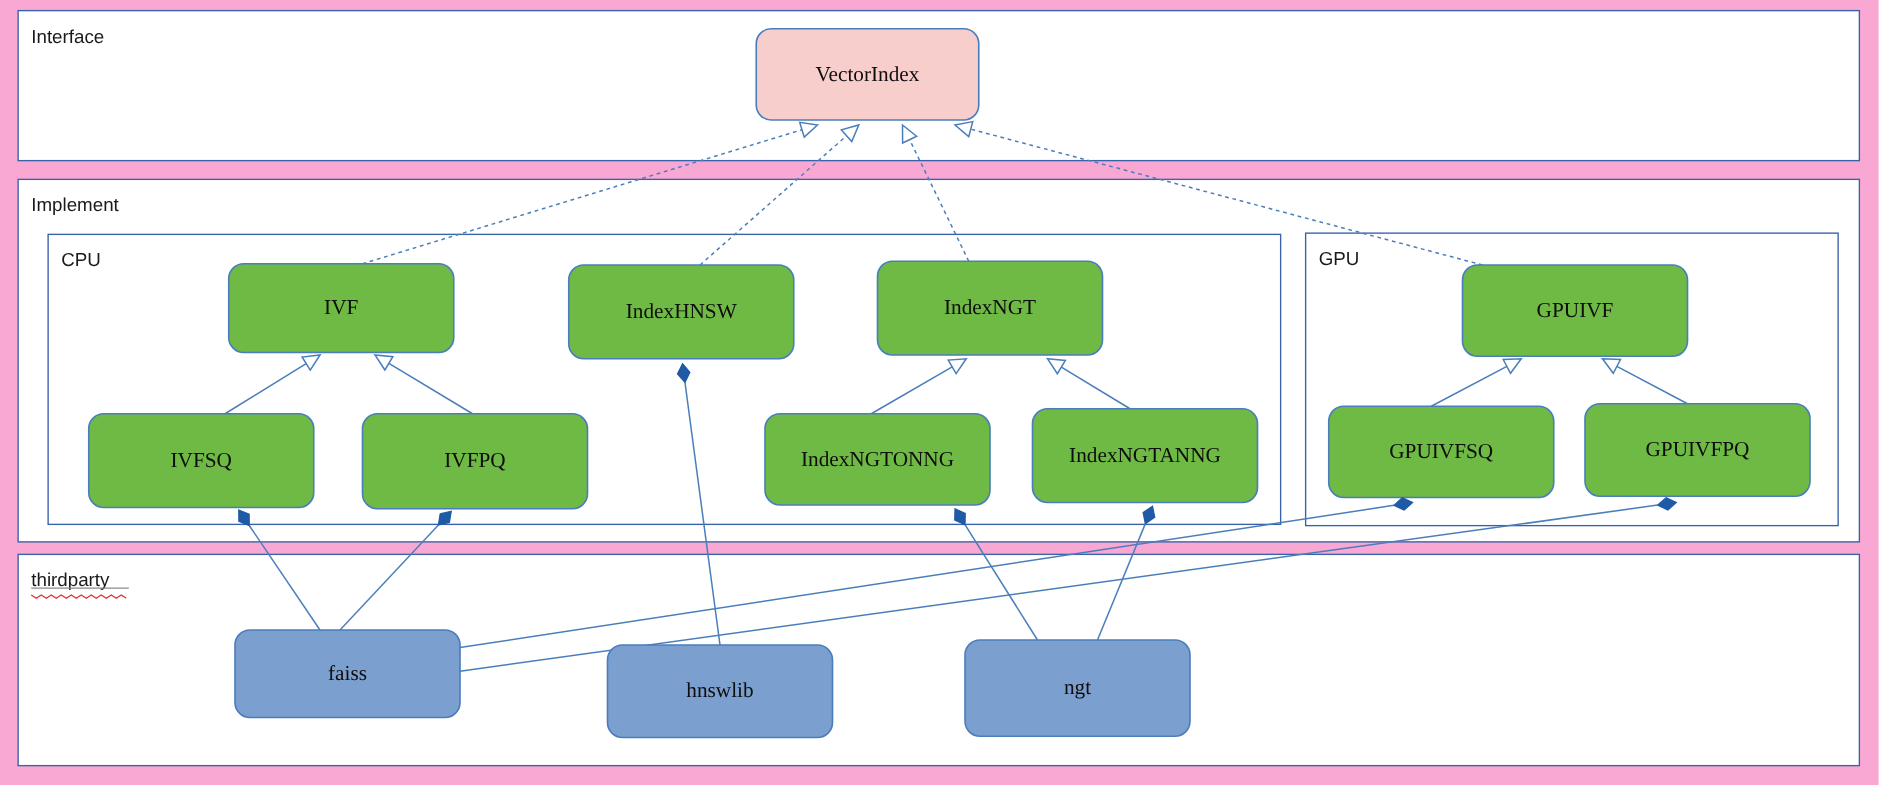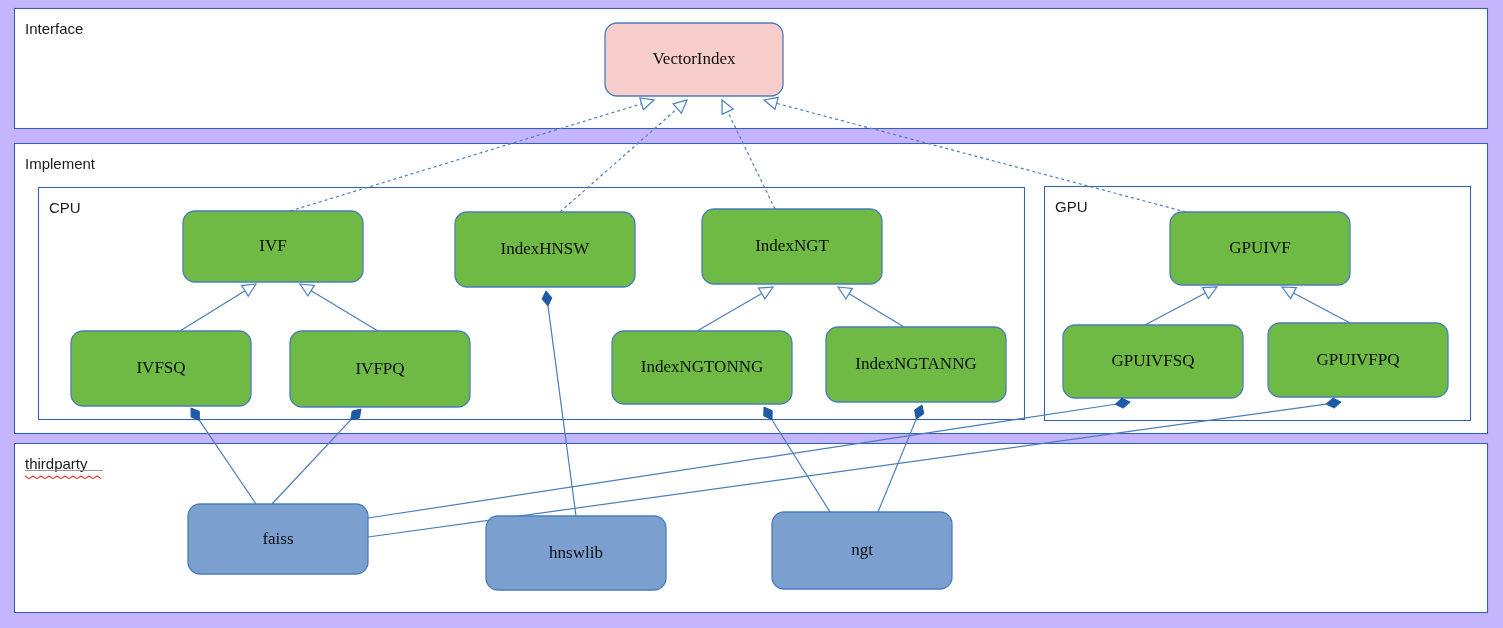--- a/index.html
+++ b/index.html
@@ -4,21 +4,21 @@
 <style>
   html, body {
     margin: 0;
     padding: 0;
     background: #ffffff;
   }
   #canvas {
     position: relative;
     width: 1503px;
     height: 628px;
-    background: #c4b5fd;
+    background: #f9a8d4;
     overflow: hidden;
     font-family: "Liberation Sans", sans-serif;
   }
   #diagram-svg {
     position: absolute;
     left: 0;
     top: 0;
     width: 1503px;
     height: 628px;
   }

